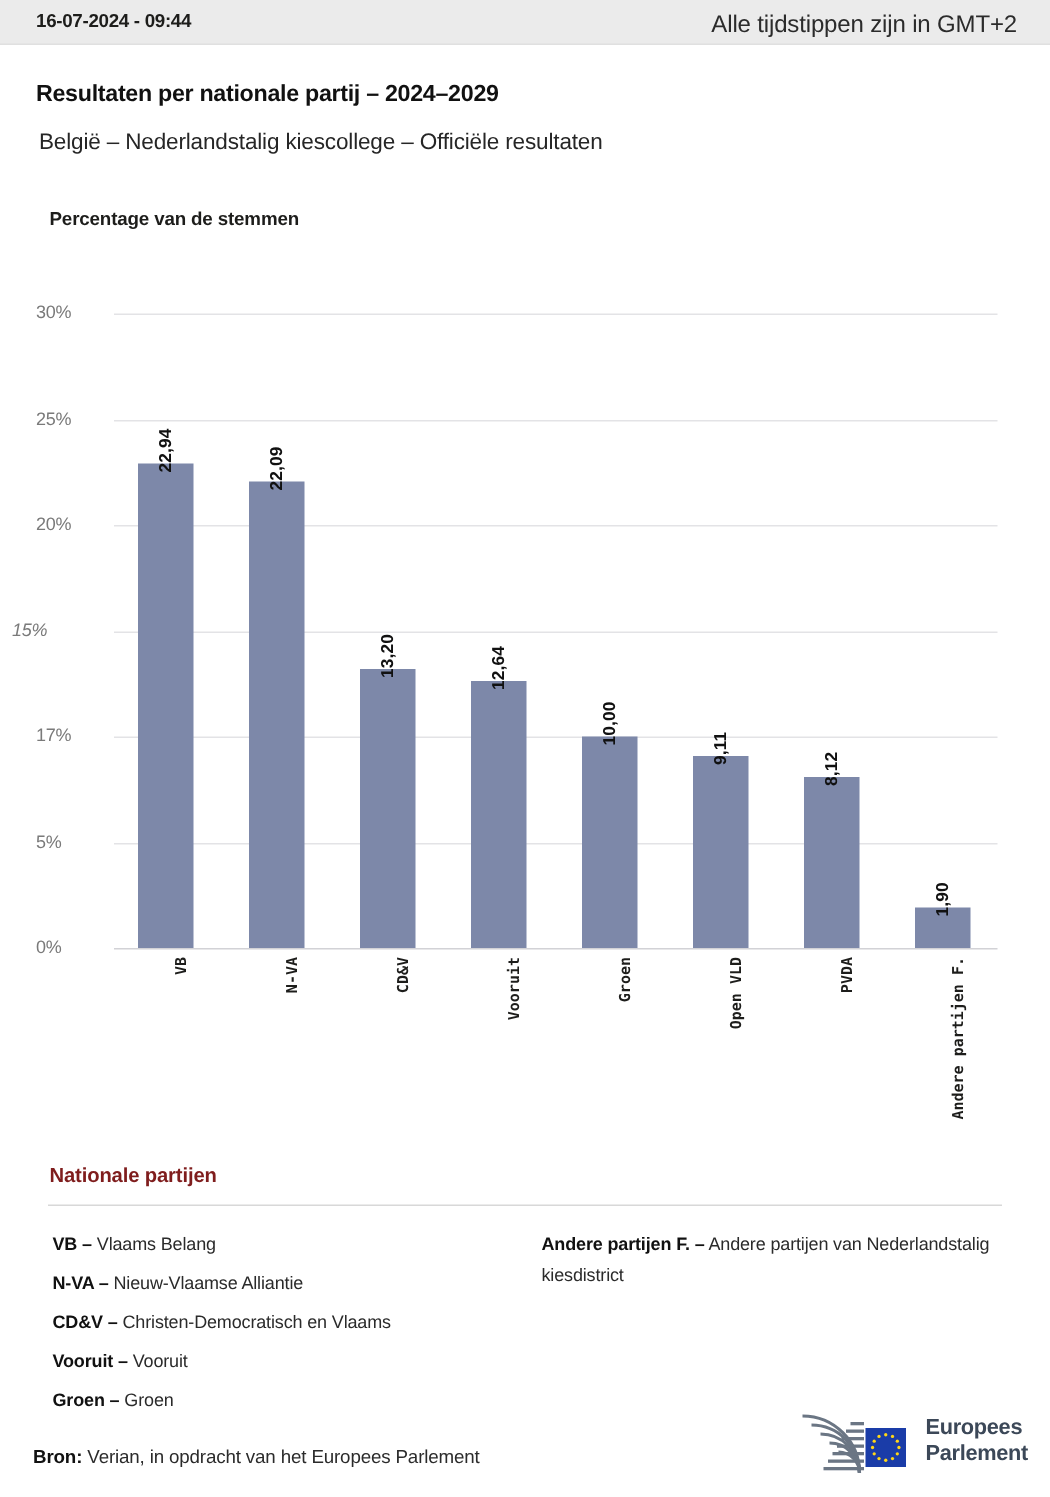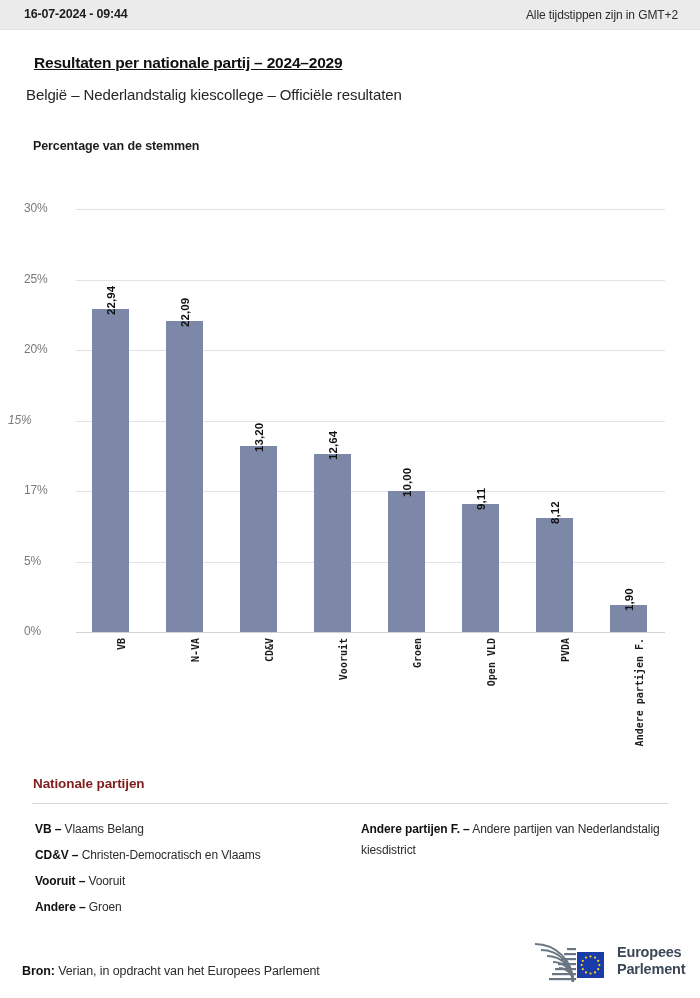--- a/index.html
+++ b/index.html
@@ -29,34 +29,33 @@
     position: absolute;
     left: 24px; top: 7px;
     font-size: 12.5px;
     font-weight: bold;
     letter-spacing: -0.2px;
     color: #1d1d1b;
   }
   .topbar .tb-tz {
     position: absolute;
     right: 22px; top: 8px;
-    font-size: 12px;
+    font-size: 16px;
     color: #2b2b2b;
     letter-spacing: -0.1px;
   }
 
   
   .title {
     position: absolute;
-    left: 34px; top: 54px;
+    left: 24px; top: 54px;
     font-size: 15.5px;
     font-weight: bold;
     letter-spacing: -0.2px;
     color: #111111;
-    text-decoration: underline;
   }
   .subtitle {
     position: absolute;
     left: 26px; top: 86px;
     font-size: 15px;
     font-weight: normal;
     letter-spacing: -0.1px;
     color: #262626;
   }
   .axis-title {
@@ -241,23 +240,24 @@
     <div class="bar-value" style="left: 412.5px; top: 485px;">10,00</div>
     <div class="bar-value" style="left: 486.5px; top: 497.549px;">9,11</div>
     <div class="bar-value" style="left: 560.5px; top: 511.508px;">8,12</div>
     <div class="bar-value" style="left: 634.5px; top: 599.21px;">1,90</div>
   </div>
 
 <div class="legend-title">Nationale partijen</div>
 <div class="legend-rule"></div>
 <div class="legend-col left" id="legend-left">
     <div class="legend-item"><b>VB –</b><span> Vlaams Belang</span></div>
+    <div class="legend-item"><b>N-VA –</b><span> Nieuw-Vlaamse Alliantie</span></div>
     <div class="legend-item"><b>CD&amp;V –</b><span> Christen-Democratisch en Vlaams</span></div>
     <div class="legend-item"><b>Vooruit –</b><span> Vooruit</span></div>
-    <div class="legend-item"><b>Andere –</b><span> Groen</span></div>
+    <div class="legend-item"><b>Groen –</b><span> Groen</span></div>
   </div>
 <div class="legend-col right" id="legend-right">
     <div class="legend-item"><b>Andere partijen F. –</b><span> Andere partijen van Nederlandstalig kiesdistrict</span></div>
   </div>
 
 <div class="source">
   <b>Bron:</b>
   <span>Verian, in opdracht van het Europees Parlement</span>
 </div>
 

